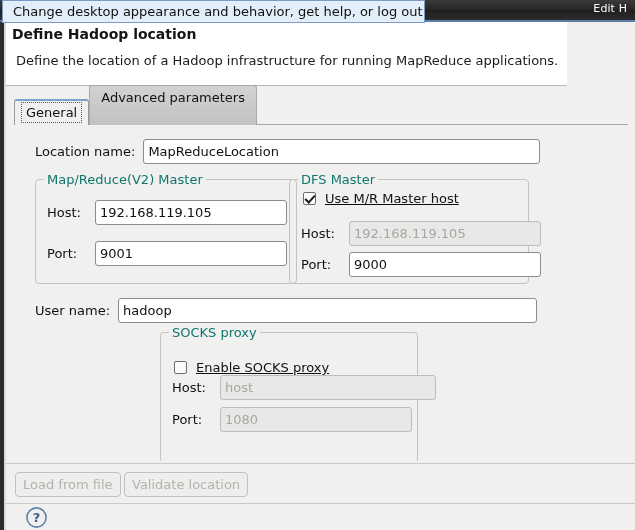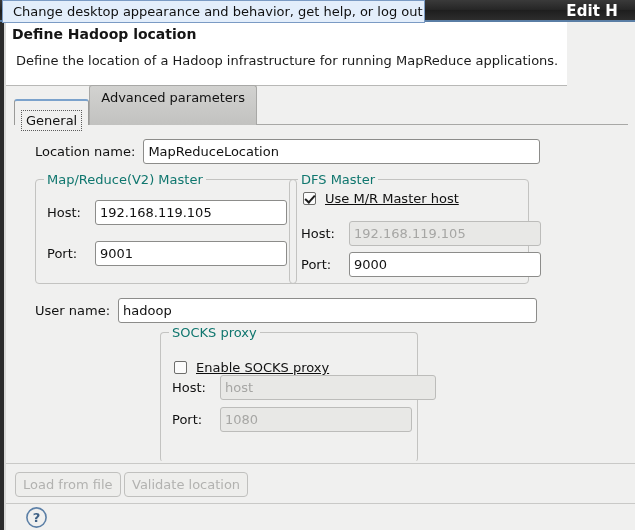--- a/index.html
+++ b/index.html
@@ -29,25 +29,25 @@
     left: 0; top: 0;
     width: 635px; height: 22px;
     background: linear-gradient(to bottom, #3a3a3a 0%, #262626 48%, #1e1e1e 52%, #2d2d2d 100%);
     border-bottom: 2px solid #5a7ea5;
     box-sizing: border-box;
   }
   .desktop-bar-title {
     position: absolute;
     right: 0; top: 2px;
     color: #ffffff;
-    font-weight: bold;
-    font-size: 15px;
+    font-weight: normal;
+    font-size: 11px;
     white-space: nowrap;
     letter-spacing: 0.1px;
-    padding-right: 17px;
+    padding-right: 8px;
   }
 
   
   .tooltip {
     position: absolute;
     left: 2px; top: 0px;
     width: 423px;
     height: 23px;
     background: #e3eefb;
     border: 1px solid #7b9bc4;
@@ -141,21 +141,21 @@
     white-space: nowrap;
     position: relative;
   }
   .tab.active {
     background: #f0f0ef;
     border-top: 2px solid #7ba2cc;
     border-left: 1px solid #9a9a98;
     border-right: 1px solid #9a9a98;
     height: 26px;
     line-height: 23px;
-    padding: 8px 6px;
+    padding: 0 6px;
     z-index: 8;
   }
   .tab.active .tab-label {
     display: inline-block;
     border: 1px dotted #5b5b5b;
     padding: 0 4px;
     line-height: 19px;
     margin-top: 1px;
   }
   .tab-panel {

